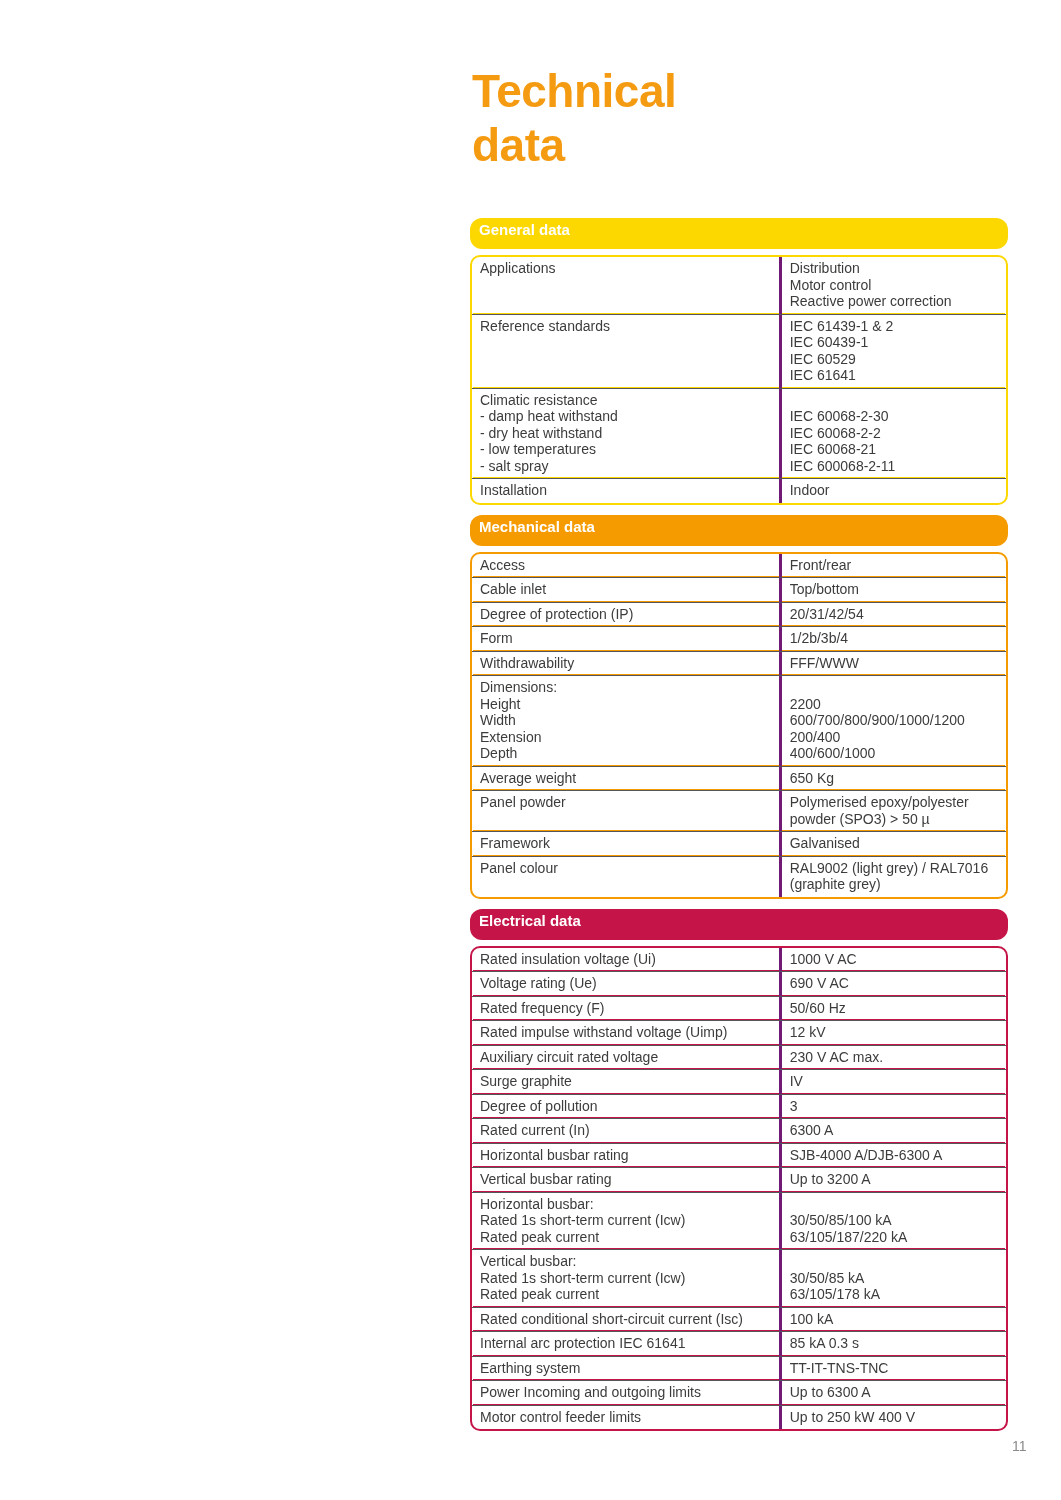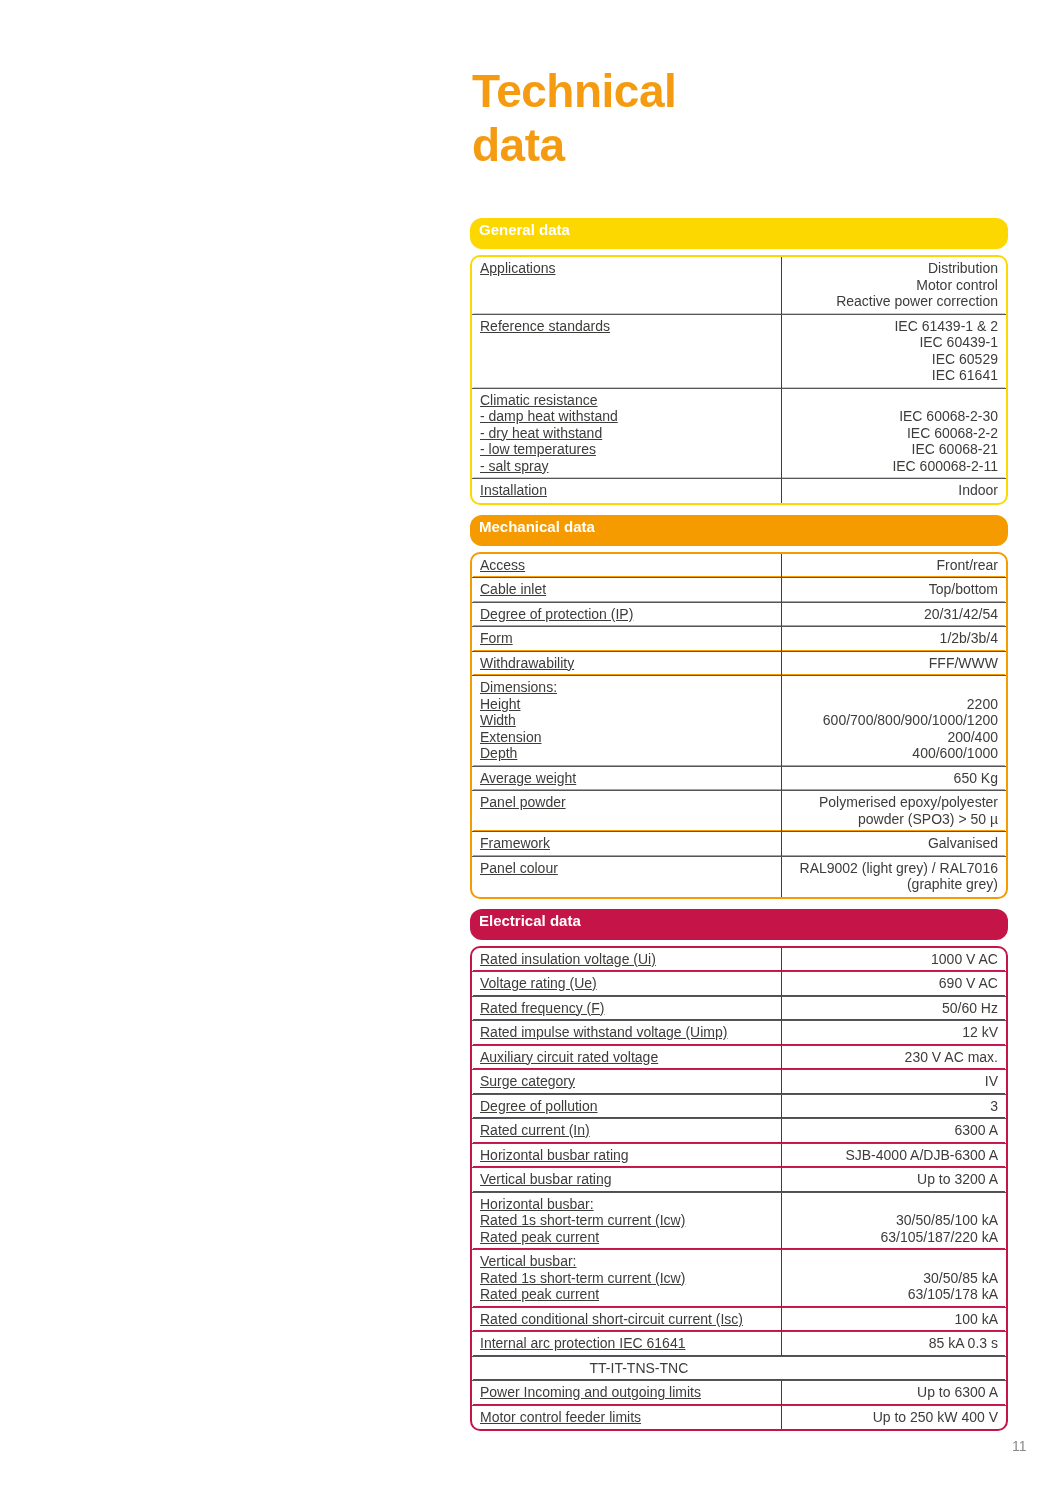--- a/index.html
+++ b/index.html
@@ -50,22 +50,22 @@
     border-top: 1px solid #55565a;
     box-shadow: 0 -2px 0 -1px var(--sec);
   }
   .cell {
     padding: 3px 8px 4px 8px;
     font-size: 14px;
     line-height: 16.5px;
     box-sizing: border-box;
   }
   .cell .line { white-space: nowrap; }
-  .label { width: 58%; border-right: 1px solid #701a75; text-decoration: underline; }
-  .value { width: 42%; text-align: right; }
+  .label { width: 58%; border-right: 3px solid #701a75; }
+  .value { width: 42%; }
   .pagenum {
     position: absolute;
     left: 1012px; top: 1438px;
     font-size: 14px;
     color: #8a8a8a;
   }
 </style>
 </head>
 <body>
 
@@ -262,21 +262,21 @@
           <div class="t-row">
             <div class="cell label">
               <div class="line">Auxiliary circuit rated voltage</div>
             </div>
             <div class="cell value">
               <div class="line">230 V AC max.</div>
             </div>
           </div>
           <div class="t-row">
             <div class="cell label">
-              <div class="line">Surge category</div>
+              <div class="line">Surge graphite</div>
             </div>
             <div class="cell value">
               <div class="line">IV</div>
             </div>
           </div>
           <div class="t-row">
             <div class="cell label">
               <div class="line">Degree of pollution</div>
             </div>
             <div class="cell value">
@@ -341,20 +341,23 @@
           </div>
           <div class="t-row">
             <div class="cell label">
               <div class="line">Internal arc protection IEC 61641</div>
             </div>
             <div class="cell value">
               <div class="line">85 kA 0.3 s</div>
             </div>
           </div>
           <div class="t-row">
+            <div class="cell label">
+              <div class="line">Earthing system</div>
+            </div>
             <div class="cell value">
               <div class="line">TT-IT-TNS-TNC</div>
             </div>
           </div>
           <div class="t-row">
             <div class="cell label">
               <div class="line">Power Incoming and outgoing limits</div>
             </div>
             <div class="cell value">
               <div class="line">Up to 6300 A</div>

